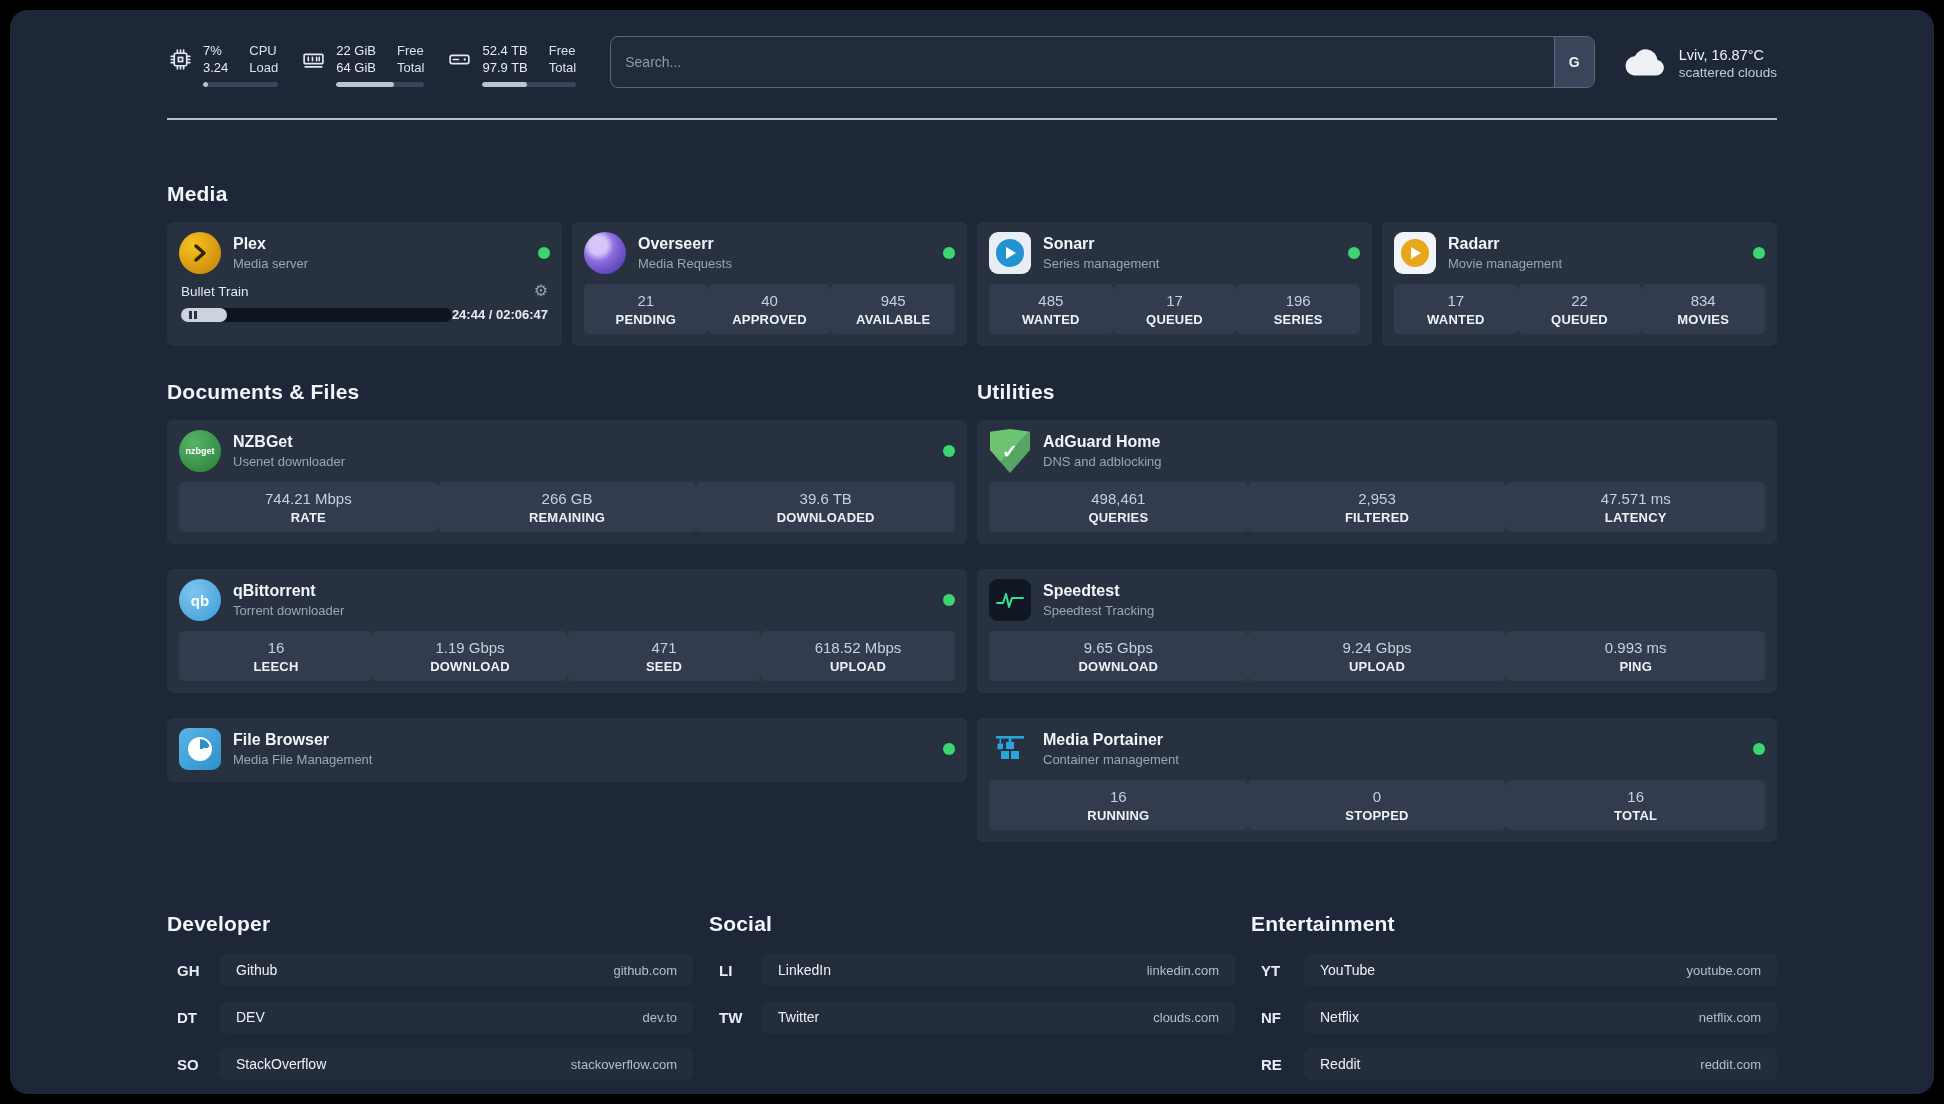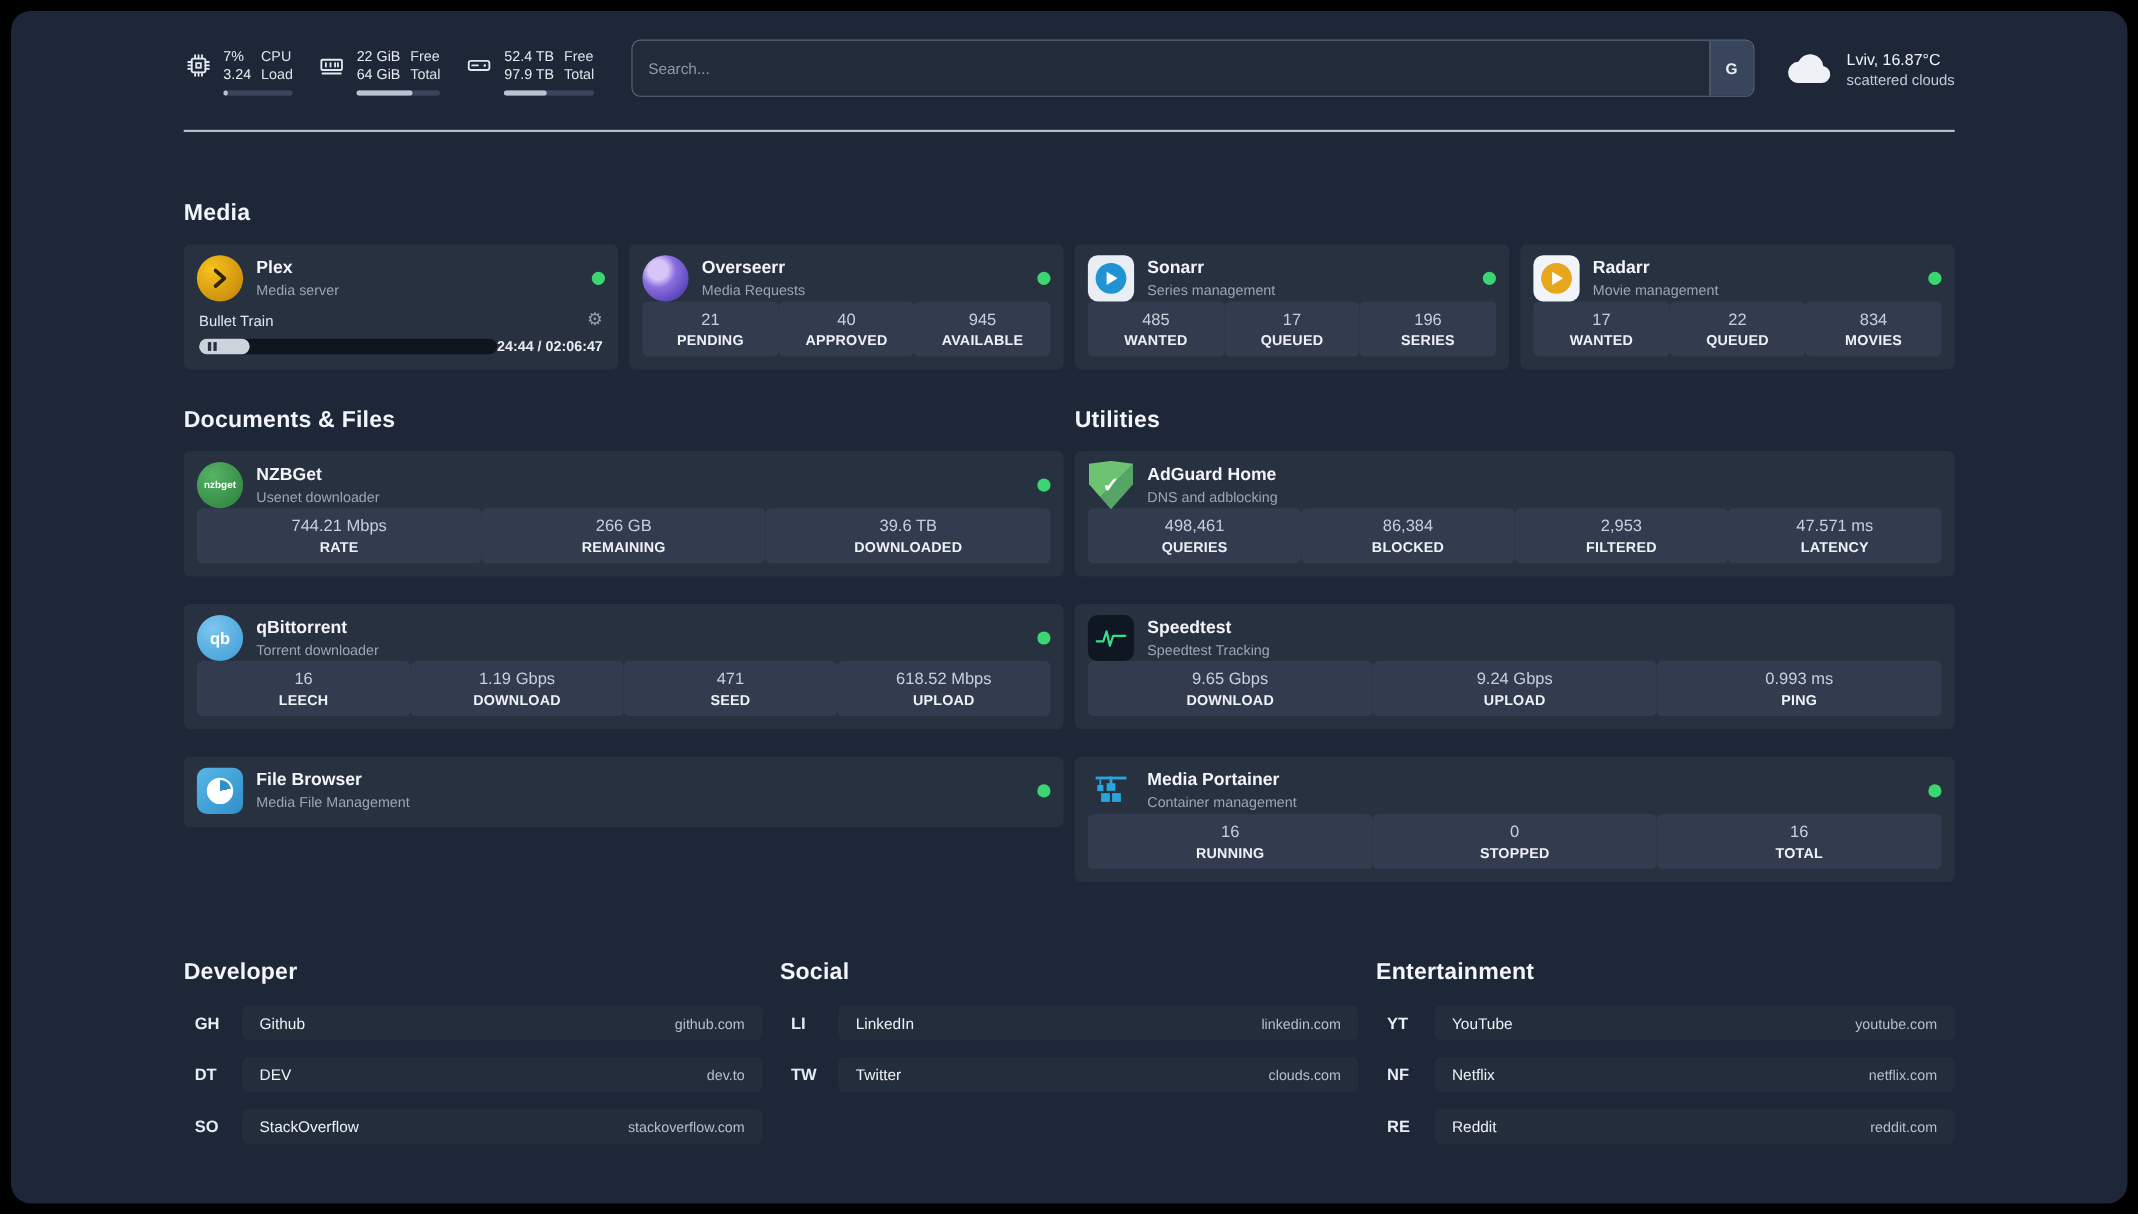--- a/index.html
+++ b/index.html
@@ -9,21 +9,21 @@
   .content { width:1610px; margin:0 auto; padding-top:26px; }
 
   
   .topbar { display:flex; align-items:center; }
   .metrics { display:flex; gap:22px; align-items:center; }
   .metric { display:flex; flex-direction:column; gap:6px; }
   .metric-top { display:flex; align-items:center; gap:9px; }
   .micon { width:27px; height:27px; color:#e2e8ef; display:flex; align-items:center; justify-content:center; }
   .micon svg { width:25px; height:25px; }
   .mcol { display:flex; flex-direction:column; line-height:1.3; font-size:13px; color:#e8ecf2; }
-  .mcol.labs { color:#dbe1e9; }
+  .mcol.labs { color:#dbe1e9;margin-left:12px; }
   .mbar { height:5px; border-radius:3px; background:#3a445b; margin-left:36px; overflow:hidden; }
   .mfill { height:100%; background:#bac3d0; border-radius:3px; }
 
   .search { flex:1; margin:0 28px 6px 34px; display:flex; align-items:stretch; height:52px;
             border:1px solid #5c6778; border-radius:8px; background:rgba(255,255,255,0.02); overflow:hidden; }
   .search input { flex:1; background:transparent; border:0; outline:0; color:#e2e8f0; font-size:14px;
                   padding:0 14px; font-family:inherit; }
   .search input::placeholder { color:#8e99a9; }
   .gbtn { width:40px; background:#39455a; color:#eef2f7; font-size:14px; font-weight:700; border:0;
           border-left:1px solid #5c6778; cursor:pointer; font-family:inherit; }
@@ -46,21 +46,21 @@
   
   .card { background:#27313f; border-radius:6px; padding:10px 12px 12px; }
   .card-head { display:flex; align-items:center; gap:12px; }
   .appicon { width:42px; height:42px; flex:0 0 auto; display:flex; align-items:center; justify-content:center;
              position:relative; }
   .appmeta { min-width:0; }
   .appname { font-size:16px; font-weight:600; color:#f2f5f9; white-space:nowrap; }
   .appsub { font-size:13px; color:#9aa6b6; margin-top:3px; white-space:nowrap; }
   .dot { margin-left:auto; width:12px; height:12px; border-radius:50%; background:#3bd671; flex:0 0 auto; }
 
-  .stats { display:flex; gap:0; }
+  .stats { display:flex; gap:0; margin-top:10px; }
   .tile { flex:1; background:#323c4e; border-radius:5px; padding:8px 4px 7px; text-align:center; min-width:0; }
   .tval { font-size:15px; color:#c8d0dc; white-space:nowrap; }
   .tlab { font-size:13px; font-weight:700; color:#eef2f7; margin-top:3px; letter-spacing:.2px; white-space:nowrap; }
 
   
   .player { margin-top:9px; padding:0 2px; }
   .player-top { display:flex; align-items:center; justify-content:space-between; }
   .ptitle { font-size:13.5px; color:#e2e8ef; }
   .gear { color:#95a0af; font-size:16px; cursor:pointer; line-height:1; }
   .player-bar-row { display:flex; align-items:center; margin-top:8px;justify-content:flex-end; }
@@ -416,24 +416,20 @@
                 <div class="appname">AdGuard Home</div>
                 <div class="appsub">DNS and adblocking</div>
               </div>
             </div>
             <div class="stats">
               <div class="tile">
                 <div class="tval">498,461</div>
                 <div class="tlab">QUERIES</div>
               </div>
               <div class="tile">
-                <div class="tval">86,384</div>
-                <div class="tlab">BLOCKED</div>
-              </div>
-              <div class="tile">
                 <div class="tval">2,953</div>
                 <div class="tlab">FILTERED</div>
               </div>
               <div class="tile">
                 <div class="tval">47.571 ms</div>
                 <div class="tlab">LATENCY</div>
               </div>
             </div>
           </div>
 

